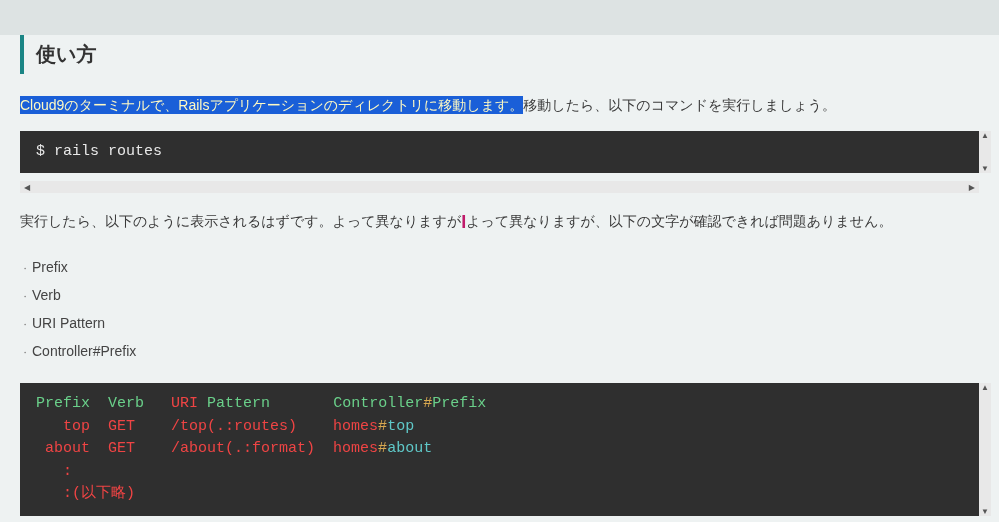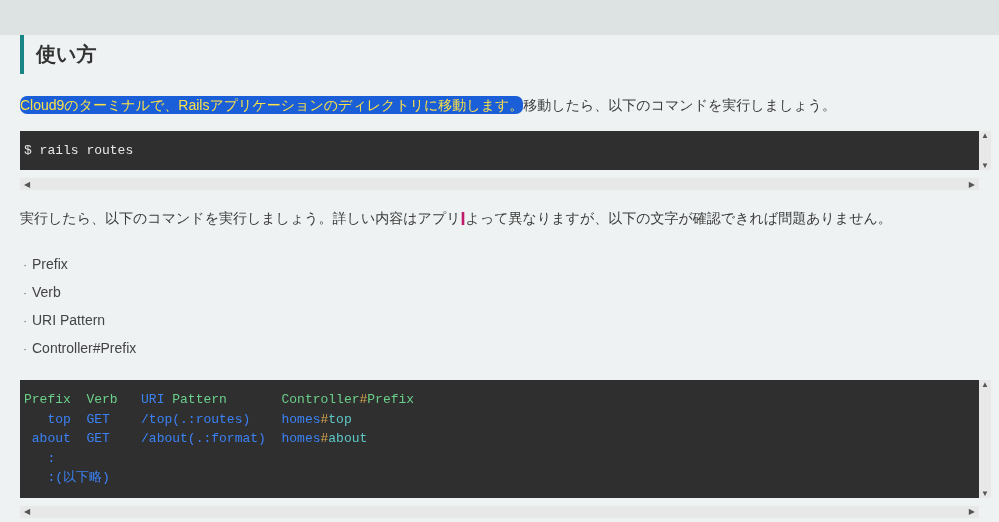--- a/index.html
+++ b/index.html
@@ -25,34 +25,33 @@
     margin-bottom: 18px;
   }
   .para {
     margin: 12px 0;
     line-height: 1.9;
     font-size: 14px;
     color: #3a3a3a;
   }
   .hl {
     background: #1a5fd8;
-    color: #fde047;
+    color: #fef9c3;
     padding: 1px 0;
-    border-radius: 7px;
   }
   .code-wrap {
     position: relative;
     margin: 10px 0 8px 0;
   }
   .code-block {
     background: #2f2f2f;
     color: #e8e8e8;
     font-family: "Consolas","Courier New",monospace;
-    font-size: 13px;
-    padding: 10px 4px;
+    font-size: 15px;
+    padding: 10px 16px;
     overflow: hidden;
     white-space: pre;
     line-height: 1.5;
   }
   .scroll-v {
     position: absolute;
     right: -12px;
     top: 0;
     width: 12px;
     height: 100%;
@@ -90,21 +89,21 @@
     content: "・";
     position: absolute;
     left: -12px;
     color: #888;
     font-size: 10px;
     top: 9px;
   }
   .tok-green  { color: #6ad08a; }
   .tok-cyan   { color: #5fc8c8; }
   .tok-orange { color: #d8a850; }
-  .tok-white  { color: #3b82f6; }
+  .tok-white  { color: #ef4444; }
   .cursor {
     display: inline-block;
     color: #c01a6a;
     font-weight: bold;
     font-size: 18px;
     vertical-align: -2px;
   }
   .prompt { color: #e8e8e8; }
 </style>
 </head>
@@ -124,21 +123,21 @@
       <span>▲</span>
       <span>▼</span>
     </div>
   </div>
   <div class="scroll-h">
     <span>◀</span>
     <span>▶</span>
   </div>
 
   <p class="para">
-    <span>実行したら、以下のコマンドを実行しましょう。詳しい内容はアプリ</span><span class="cursor">I</span><span>よって異なりますが、以下の文字が確認できれば問題ありません。</span>
+    <span>実行したら、以下のように表示されるはずです。よって異なりますが</span><span class="cursor">I</span><span>よって異なりますが、以下の文字が確認できれば問題ありません。</span>
   </p>
 
   <ul class="list">
     <li class="list-item">Prefix</li>
     <li class="list-item">Verb</li>
     <li class="list-item">URI Pattern</li>
     <li class="list-item">Controller#Prefix</li>
   </ul>
 
   <div class="code-wrap">

